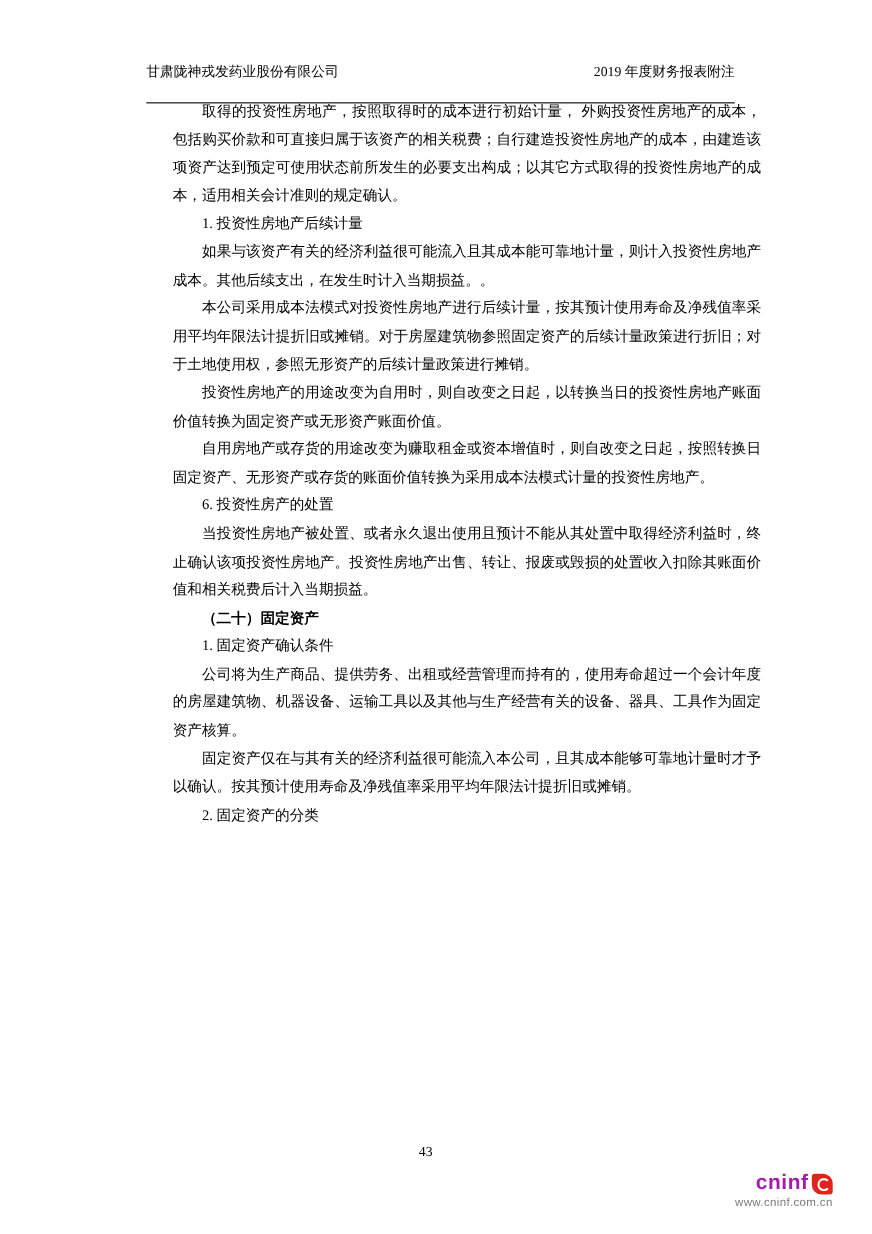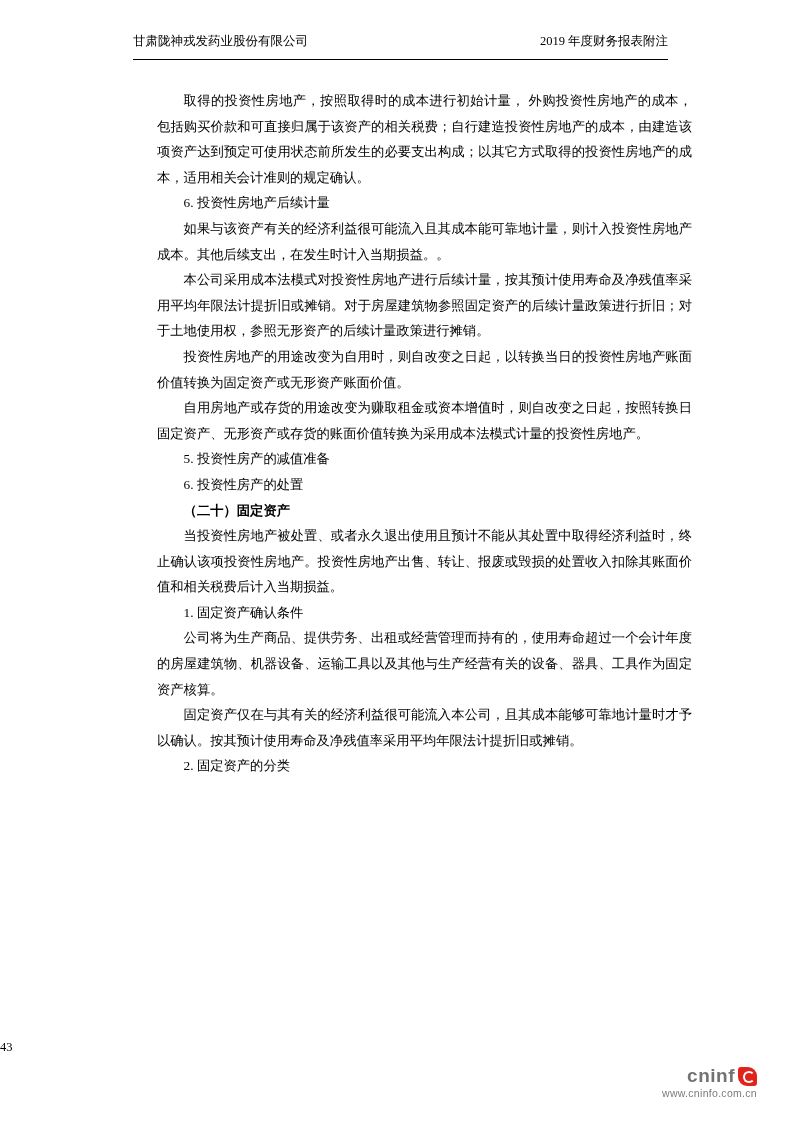--- a/index.html
+++ b/index.html
@@ -15,30 +15,30 @@
     position: relative;
     width: 793px;
     height: 1122px;
     margin: 0 auto;
     background: #ffffff;
     overflow: hidden;
     box-sizing: border-box;
   }
   .header {
     position: absolute;
-    top: 32px;
+    top: 56px;
     left: 133px;
     width: 535px;
     display: flex;
     justify-content: space-between;
     align-items: flex-end;
     font-size: 12.5px;
     line-height: 18px;
     border-bottom: 1px solid #000000;
-    padding-bottom: 9px;
+    padding-bottom: 19px;
     box-sizing: border-box;
   }
   .header .hdr-left,
   .header .hdr-right {
     white-space: nowrap;
   }
   .content {
     position: absolute;
     top: 88px;
     left: 133px;
@@ -55,40 +55,40 @@
   }
   .para.bold {
     font-weight: bold;
     text-indent: 2em;
   }
   .page-number {
     position: absolute;
     top: 1040px;
     left: 0;
     width: 774px;
-    text-align: left;
+    text-align: center;
     font-size: 12.5px;
   }
   .footer-logo {
     position: absolute;
     right: 36px;
     bottom: 22px;
     text-align: right;
     line-height: 1.1;
   }
   .footer-logo .brand {
     display: flex;
     align-items: center;
     justify-content: flex-end;
   }
   .footer-logo .brand-text {
     font-family: "Liberation Sans", sans-serif;
     font-size: 19px;
     font-weight: bold;
-    color: #737373;
+    color: #a21caf;
     letter-spacing: 0.5px;
     margin-left: 20px;
   }
   .footer-logo .brand-mark {
     margin-left: 3px;
     width: 19px;
     height: 19px;
     background: #e0241b;
     border-radius: 3px 9px 3px 9px;
     display: inline-block;
@@ -118,38 +118,37 @@
 
 <div class="page">
 
   <div class="header">
     <span class="hdr-left">甘肃陇神戎发药业股份有限公司</span>
     <span class="hdr-right">2019 年度财务报表附注</span>
   </div>
 
   <div class="content">
     <p class="para">取得的投资性房地产，按照取得时的成本进行初始计量，  外购投资性房地产的成本，包括购买价款和可直接归属于该资产的相关税费；自行建造投资性房地产的成本，由建造该项资产达到预定可使用状态前所发生的必要支出构成；以其它方式取得的投资性房地产的成本，适用相关会计准则的规定确认。</p>
-    <p class="para">6. 投资性房地产后续计量</p>
+    <p class="para">1. 投资性房地产后续计量</p>
     <p class="para">如果与该资产有关的经济利益很可能流入且其成本能可靠地计量，则计入投资性房地产成本。其他后续支出，在发生时计入当期损益。。</p>
     <p class="para">本公司采用成本法模式对投资性房地产进行后续计量，按其预计使用寿命及净残值率采用平均年限法计提折旧或摊销。对于房屋建筑物参照固定资产的后续计量政策进行折旧；对于土地使用权，参照无形资产的后续计量政策进行摊销。</p>
     <p class="para">投资性房地产的用途改变为自用时，则自改变之日起，以转换当日的投资性房地产账面价值转换为固定资产或无形资产账面价值。</p>
     <p class="para">自用房地产或存货的用途改变为赚取租金或资本增值时，则自改变之日起，按照转换日固定资产、无形资产或存货的账面价值转换为采用成本法模式计量的投资性房地产。</p>
-    <p class="para">5. 投资性房产的减值准备</p>
     <p class="para">6. 投资性房产的处置</p>
+    <p class="para">当投资性房地产被处置、或者永久退出使用且预计不能从其处置中取得经济利益时，终止确认该项投资性房地产。投资性房地产出售、转让、报废或毁损的处置收入扣除其账面价值和相关税费后计入当期损益。</p>
     <p class="para bold">（二十）固定资产</p>
-    <p class="para">当投资性房地产被处置、或者永久退出使用且预计不能从其处置中取得经济利益时，终止确认该项投资性房地产。投资性房地产出售、转让、报废或毁损的处置收入扣除其账面价值和相关税费后计入当期损益。</p>
     <p class="para">1. 固定资产确认条件</p>
     <p class="para">公司将为生产商品、提供劳务、出租或经营管理而持有的，使用寿命超过一个会计年度的房屋建筑物、机器设备、运输工具以及其他与生产经营有关的设备、器具、工具作为固定资产核算。</p>
     <p class="para">固定资产仅在与其有关的经济利益很可能流入本公司，且其成本能够可靠地计量时才予以确认。按其预计使用寿命及净残值率采用平均年限法计提折旧或摊销。</p>
     <p class="para">2. 固定资产的分类</p>
   </div>
 
   <div class="page-number">43</div>
 
   <div class="footer-logo">
     <div class="brand">
       <span class="brand-text">cninf</span>
       <span class="brand-mark"></span>
     </div>
-    <div class="sub">www.cninfo.com.cn</div>
+    <div class="sub">www.cninf.com.cn</div>
   </div>
 
 </div>
 
 </body></html>

